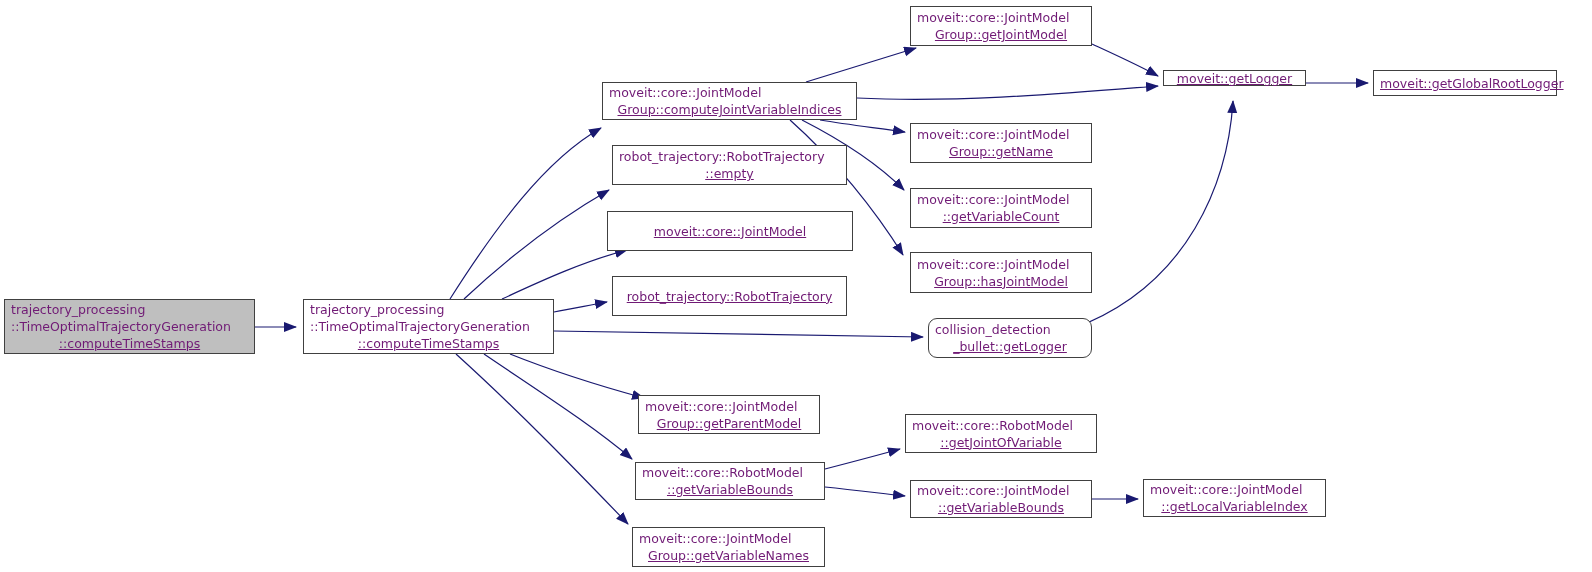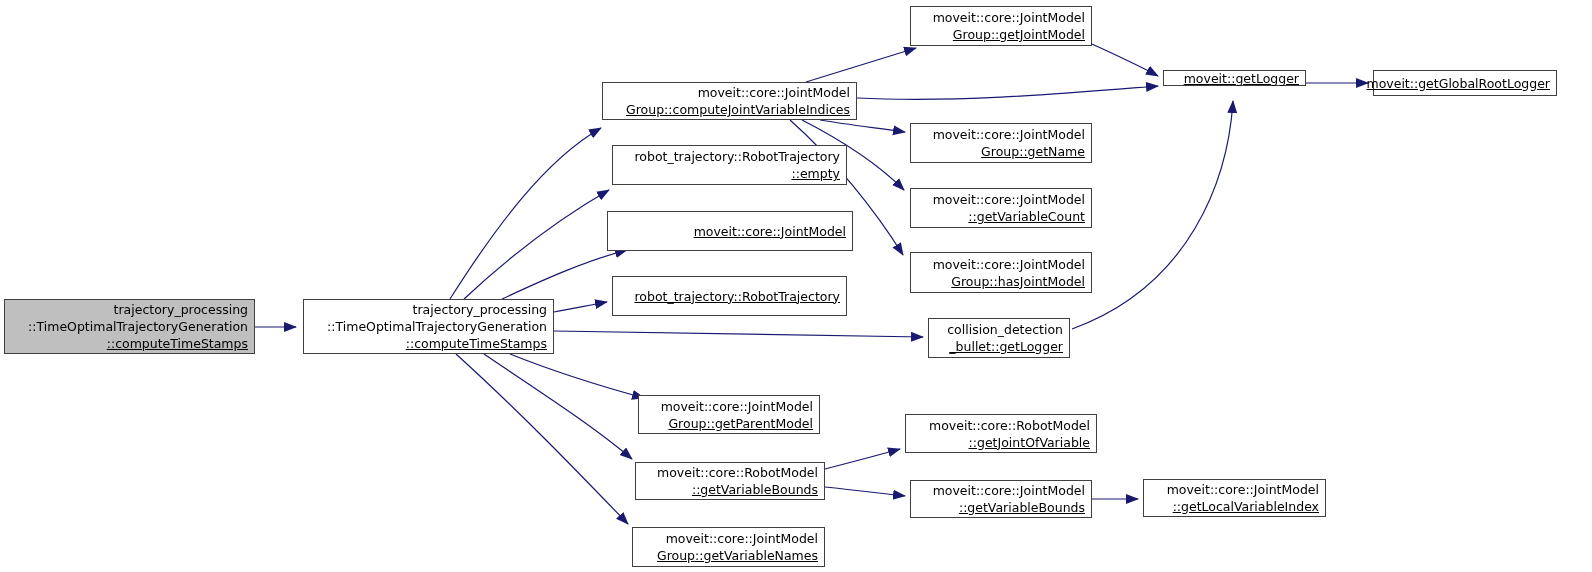--- a/index.html
+++ b/index.html
@@ -4,23 +4,22 @@
 <style>
   html,body{margin:0;padding:0;}
   body{background:#ffffff;font-family:"DejaVu Sans","Liberation Sans",sans-serif;}
   .graph{position:relative;width:1592px;height:572px;background:#ffffff;overflow:hidden;}
   .edges{position:absolute;left:0;top:0;width:1592px;height:572px;}
   .edges path.edge{fill:none;stroke:var(--edge-color,#191970);stroke-width:1.2px;}
   .node{
     position:absolute;box-sizing:border-box;
     background:#ffffff;border:1.4px solid #404040;
     display:flex;flex-direction:column;justify-content:center;
-    font-size:12.5px;line-height:17px;color:#000000;
+    font-size:12.5px;line-height:17px;color:#701a75;
     cursor:pointer;
-    align-items:flex-end;
   }
   .node.highlight{background:#bfbfbf;cursor:default;}
   .node .line{white-space:nowrap;text-align:left;padding:0 6px;}
   .node .line:last-child{text-align:center;text-decoration:underline;}
 </style>
 </head>
 <body>
 
 <div class="graph">
   <svg class="edges" width="1592" height="572" viewBox="0 0 1592 572" xmlns="http://www.w3.org/2000/svg">
@@ -70,21 +69,21 @@
       <div class="node" style="left: 612px; top: 145px; width: 235px; height: 40px;">
         <div class="line">robot_trajectory::RobotTrajectory</div>
         <div class="line">::empty</div>
       </div>
       <div class="node" style="left: 607px; top: 211px; width: 246px; height: 40px;">
         <div class="line">moveit::core::JointModel</div>
       </div>
       <div class="node" style="left: 612px; top: 276px; width: 235px; height: 40px;">
         <div class="line">robot_trajectory::RobotTrajectory</div>
       </div>
-      <div class="node" style="left: 928px; top: 318px; width: 142px; height: 40px;">
+      <div class="node" style="left: 928px; top: 318px; width: 164px; height: 40px; border-radius: 9px;">
         <div class="line">collision_detection</div>
         <div class="line">_bullet::getLogger</div>
       </div>
       <div class="node" style="left: 910px; top: 6px; width: 182px; height: 40px;">
         <div class="line">moveit::core::JointModel</div>
         <div class="line">Group::getJointModel</div>
       </div>
       <div class="node" style="left: 910px; top: 123px; width: 182px; height: 40px;">
         <div class="line">moveit::core::JointModel</div>
         <div class="line">Group::getName</div>

